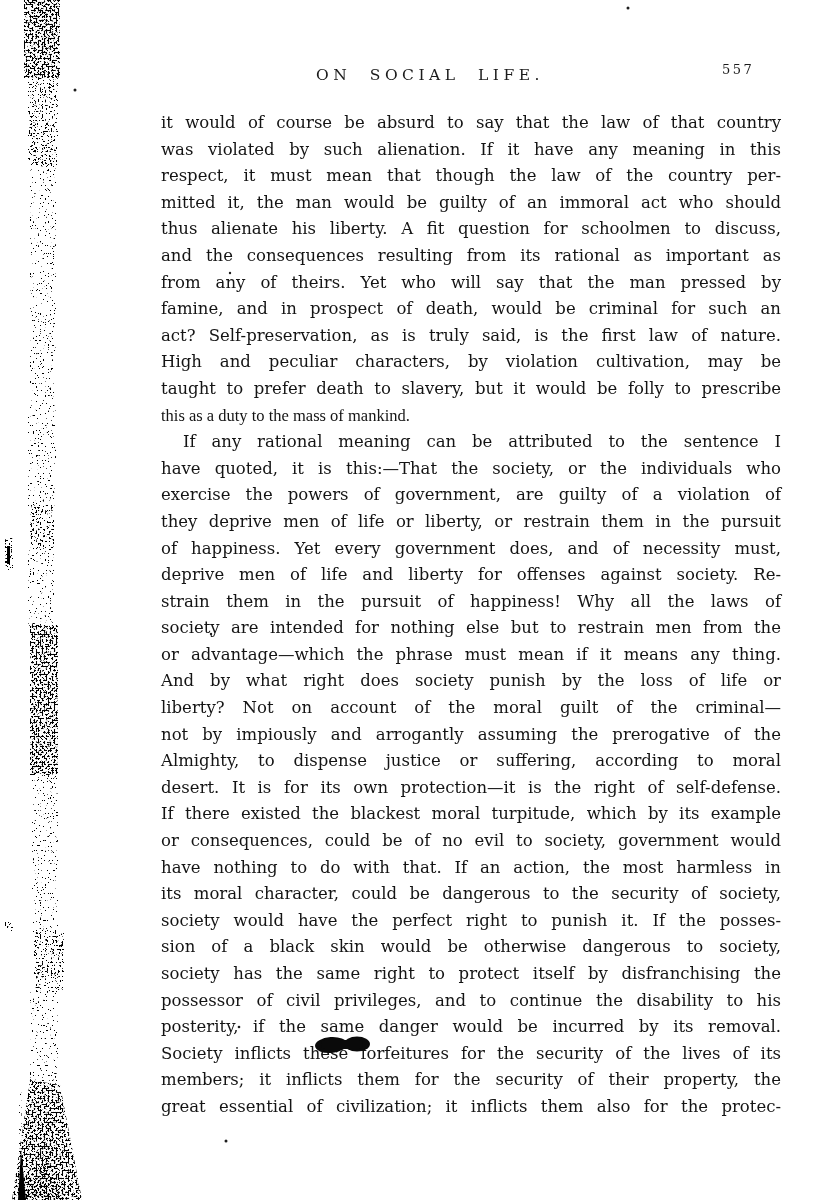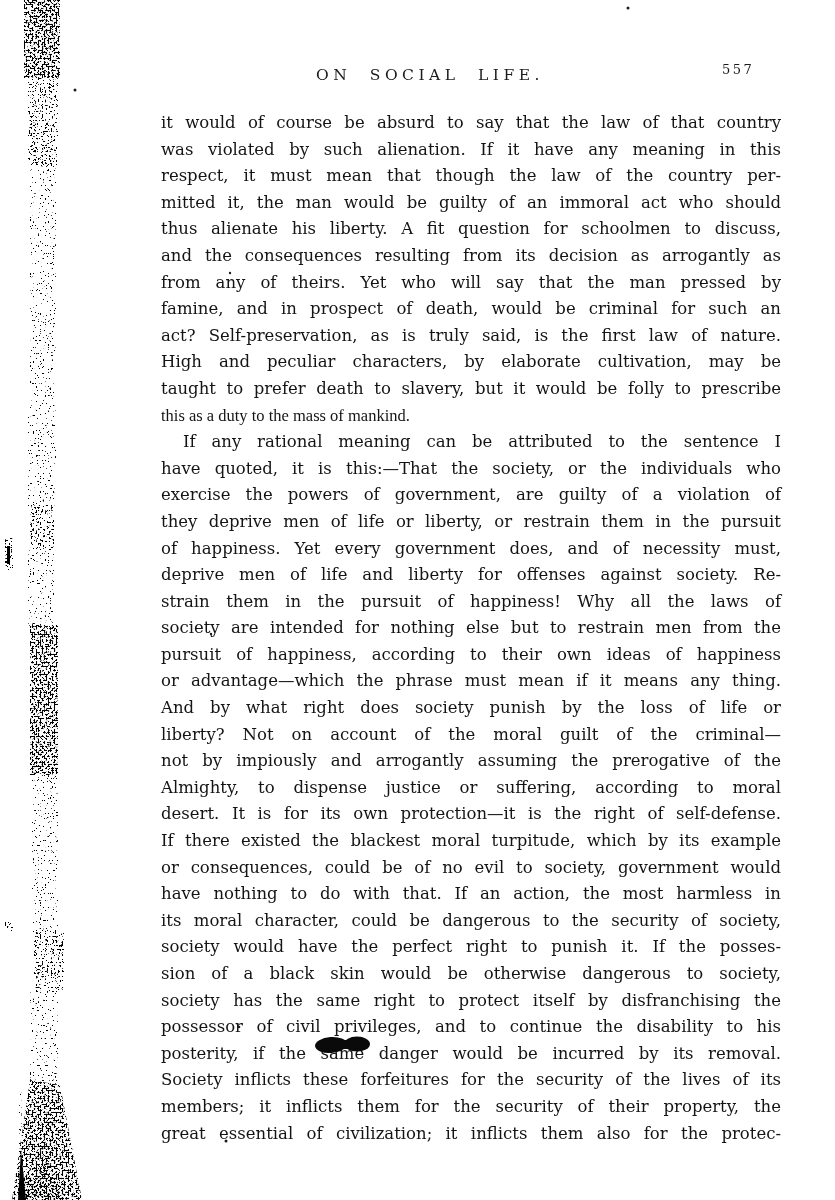--- a/index.html
+++ b/index.html
@@ -65,37 +65,36 @@
   <div class="running-head">ON SOCIAL LIFE.</div>
   <div class="page-number">557</div>
 
   <div class="body-text">
 
     <div class="line">it would of course be absurd to say that the law of that country</div>
     <div class="line">was violated by such alienation.  If it have any meaning in this</div>
     <div class="line">respect, it must mean that though the law of the country per-</div>
     <div class="line">mitted it, the man would be guilty of an immoral act who should</div>
     <div class="line">thus alienate his liberty.  A fit question for schoolmen to discuss,</div>
-    <div class="line">and the consequences resulting from its decision as arrogantly as</div>
+    <div class="line">and the consequences resulting from its rational as important as</div>
     <div class="line">from any of theirs.  Yet who will say that the man pressed by</div>
     <div class="line">famine, and in prospect of death, would be criminal for such an</div>
     <div class="line">act?  Self-preservation, as is truly said, is the first law of nature.</div>
-    <div class="line">High and peculiar characters, by elaborate cultivation, may be</div>
+    <div class="line">High and peculiar characters, by violation cultivation, may be</div>
     <div class="line">taught to prefer death to slavery, but it would be folly to prescribe</div>
     <div class="line flush">this as a duty to the mass of mankind.</div>
 
     <div class="line indent">If any rational meaning can be attributed to the sentence I</div>
     <div class="line">have quoted, it is this:—That the society, or the individuals who</div>
     <div class="line">exercise the powers of government, are guilty of a violation of</div>
     <div class="line">they deprive men of life or liberty, or restrain them in the pursuit</div>
     <div class="line">of happiness.  Yet every government does, and of necessity must,</div>
     <div class="line">deprive men of life and liberty for offenses against society.  Re-</div>
     <div class="line">strain them in the pursuit of happiness!  Why all the laws of</div>
     <div class="line">society are intended for nothing else but to restrain men from the</div>
-    <div class="line">pursuit of happiness, according to their own ideas of happiness</div>
     <div class="line">or advantage—which the phrase must mean if it means any thing.</div>
     <div class="line">And by what right does society punish by the loss of life or</div>
     <div class="line">liberty?  Not on account of the moral guilt of the criminal—</div>
     <div class="line">not by impiously and arrogantly assuming the prerogative of the</div>
     <div class="line">Almighty, to dispense justice or suffering, according to moral</div>
     <div class="line">desert.  It is for its own protection—it is the right of self-defense.</div>
     <div class="line">If there existed the blackest moral turpitude, which by its example</div>
     <div class="line">or consequences, could be of no evil to society, government would</div>
     <div class="line">have nothing to do with that.  If an action, the most harmless in</div>
     <div class="line">its moral character, could be dangerous to the security of society,</div>

